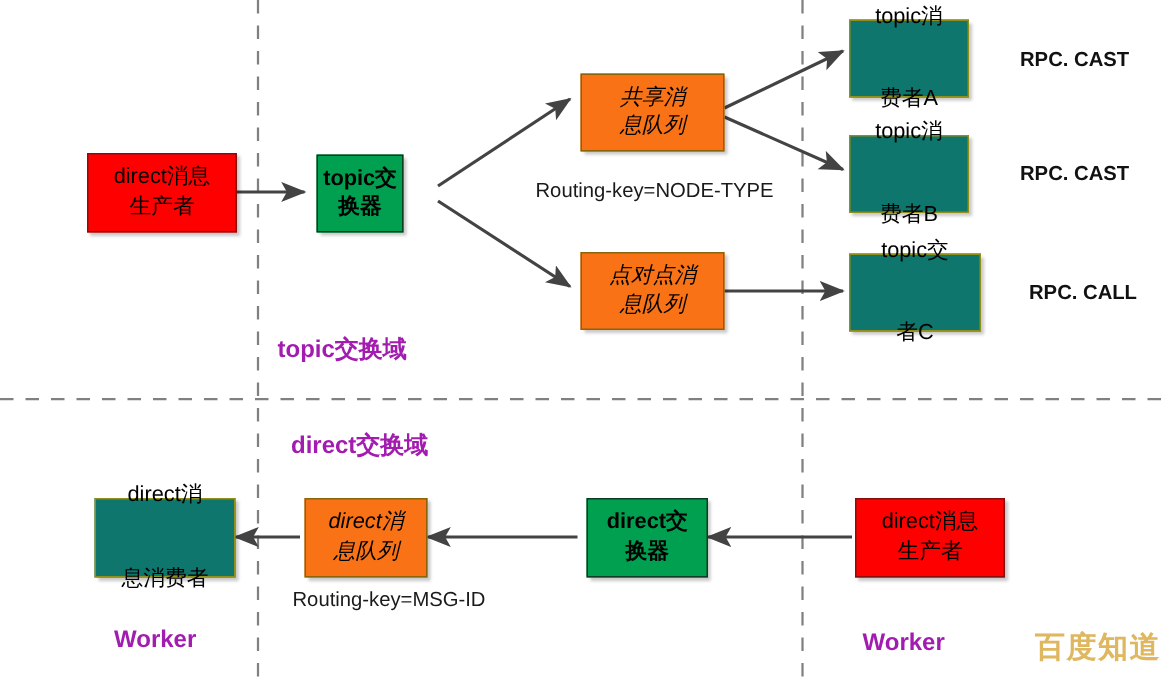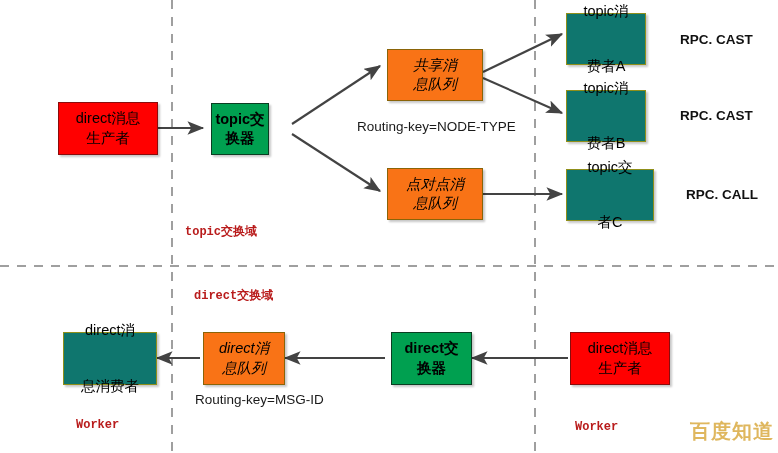--- a/index.html
+++ b/index.html
@@ -49,24 +49,24 @@
   .plain-label {
     position: absolute;
     font-family: "Liberation Sans", sans-serif;
     font-size: 13.5px;
     color: #1a1a1a;
     white-space: nowrap;
     z-index: 2;
   }
   .serif-label {
     position: absolute;
-    font-family: Liberation Mono, monospace;
+    font-family: Liberation Sans, sans-serif;
     font-weight: bold;
-    font-size: 12px;
-    color: #b91c1c;
+    font-size: 16px;
+    color: #a21caf;
     white-space: nowrap;
     z-index: 2;
   }
   .rpc-label {
     position: absolute;
     font-family: "Liberation Sans", sans-serif;
     font-weight: bold;
     font-size: 13.5px;
     color: #111111;
     white-space: nowrap;

